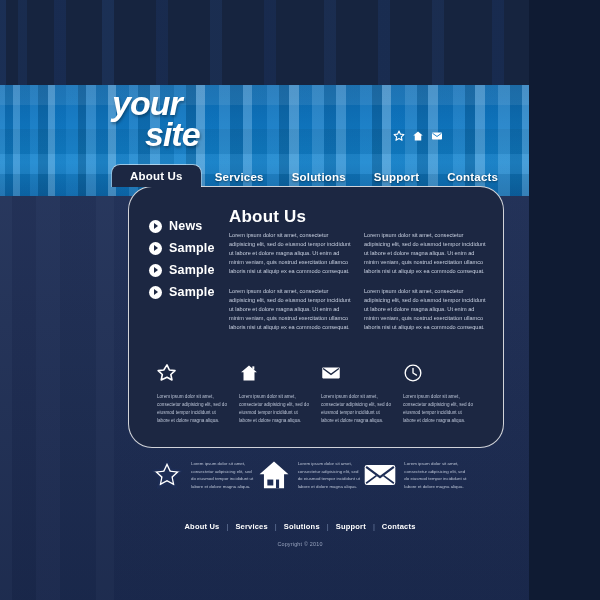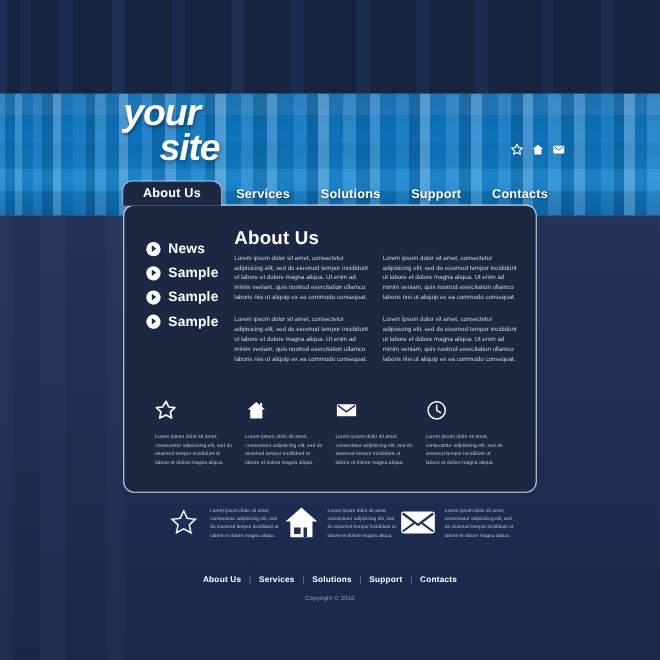--- a/index.html
+++ b/index.html
@@ -5,24 +5,25 @@
   html, body {
     margin: 0;
     padding: 0;
     background: #0f1b33;
   }
   body {
     font-family: "Liberation Sans", sans-serif;
   }
   #page {
     position: relative;
-    width: 600px;
+    width: 481px;
     height: 600px;
     overflow: hidden;
     background: #1d2d55;
+    padding-left: 48px;
   }
   
   .top-strip {
     position: absolute;
     left: 0; top: 0;
     width: 600px; height: 85px;
     background:
       linear-gradient(90deg,
         #15223f 0%, #172646 6%, #142040 12%, #1a2b50 20%,
         #16254a 28%, #1b2d54 36%, #1624440 0%);
@@ -142,25 +143,25 @@
   .tab.active {
     background: #1c2742;
     border-radius: 8px 8px 0 0;
     box-shadow: 0 -1px 0 rgba(255,255,255,.55), -1px 0 0 rgba(255,255,255,.35), 1px 0 0 rgba(255,255,255,.35);
     padding: 5px 18px 5px 18px;
     text-shadow: none;
   }
   
   .panel {
     position: absolute;
-    left: 112px; top: 186px;
+    left: 128px; top: 186px;
     width: 376px; height: 262px;
     background: #1c2742;
     border: 1.5px solid rgba(255,255,255,.80);
-    border-radius: 10px;
+    border-radius: 24px;
     box-sizing: border-box;
     z-index: 5;
     overflow: hidden;
   }
   .panel-inner { position: relative; width: 100%; height: 100%; }
 
   
   .side-list {
     position: absolute;
     left: 20px; top: 28px;

